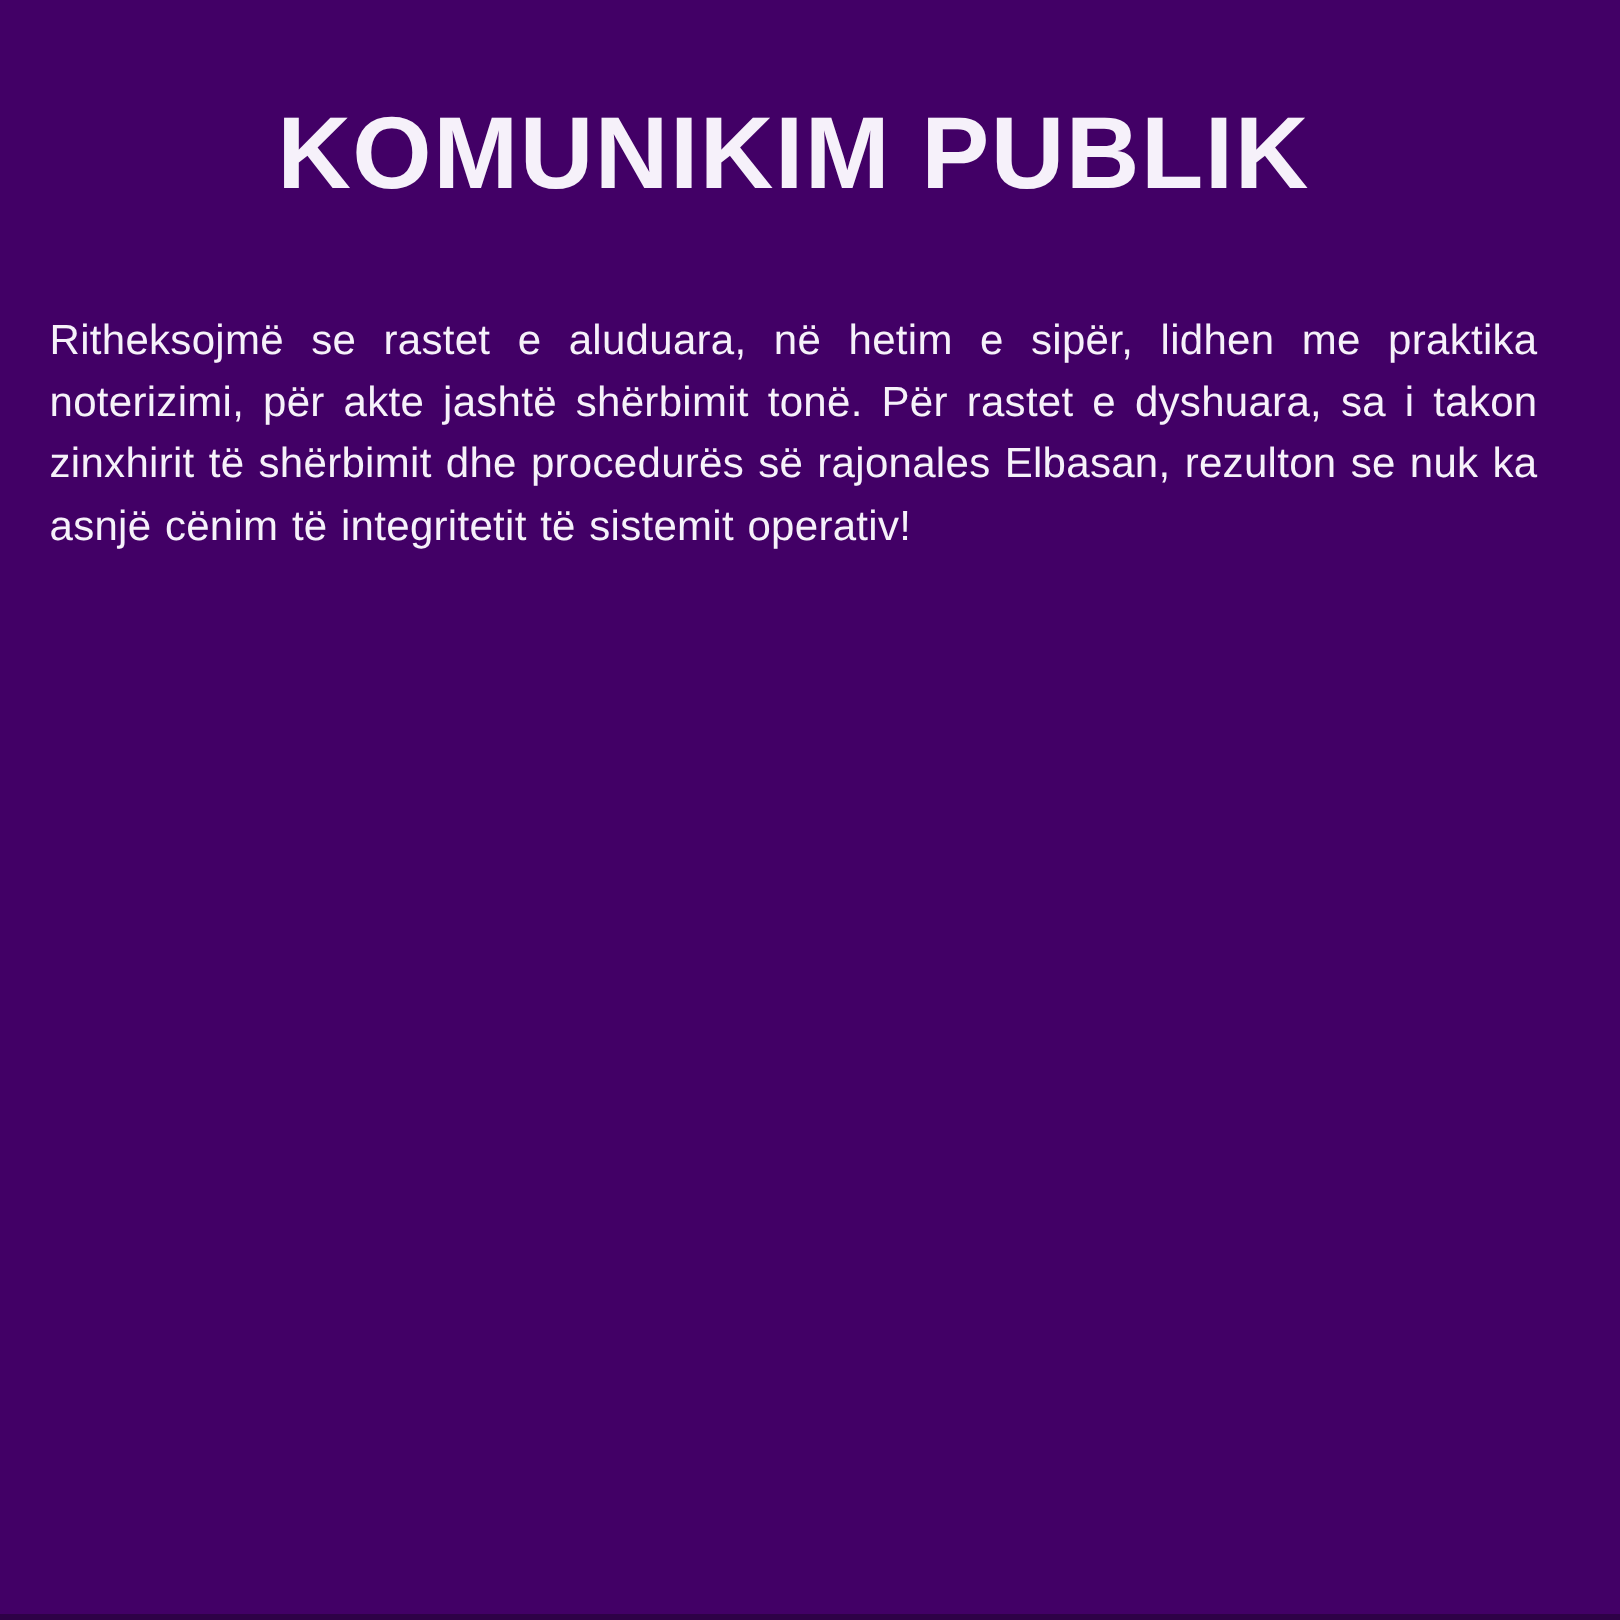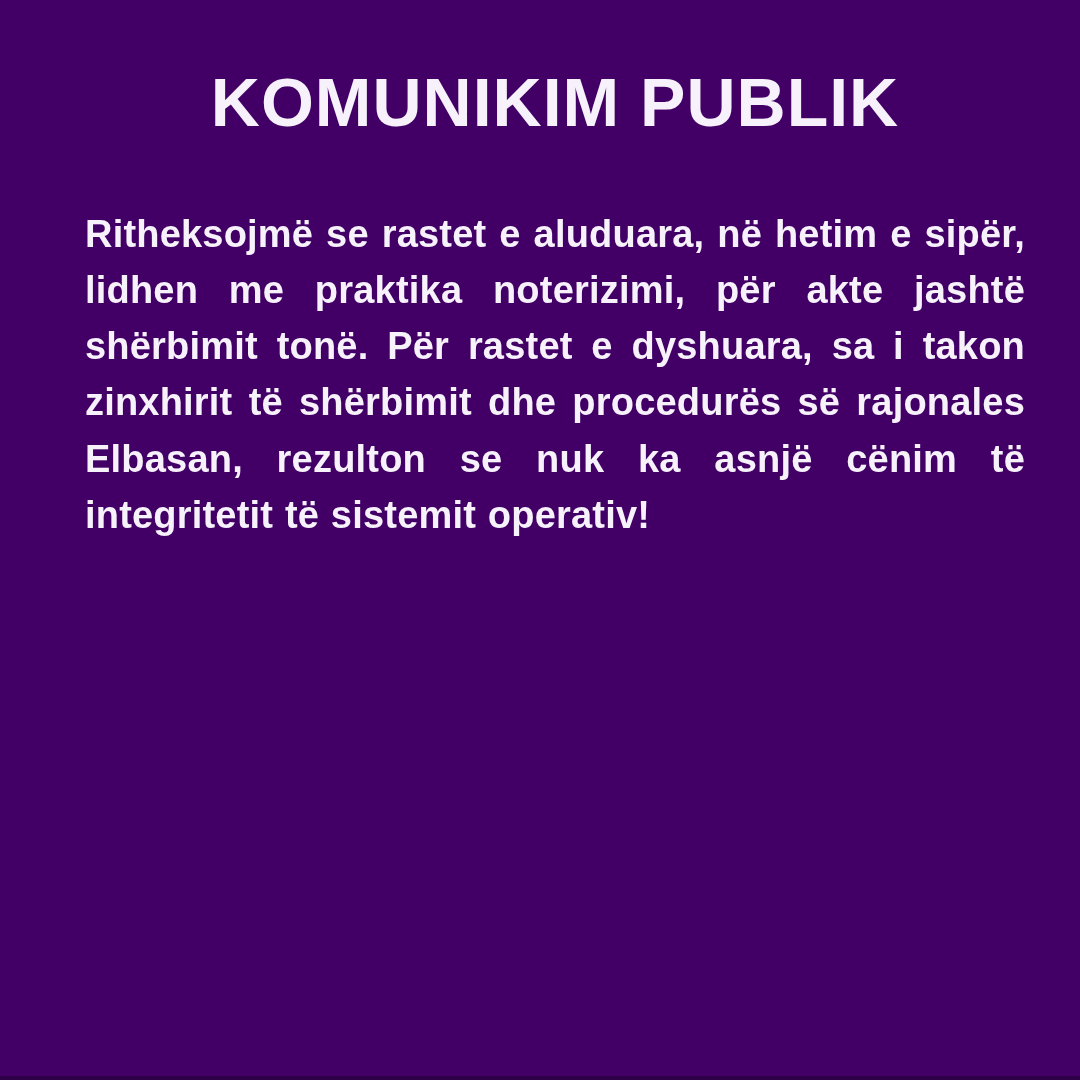--- a/index.html
+++ b/index.html
@@ -19,37 +19,37 @@
     width: 1080px;
     height: 1080px;
     margin: 0 auto;
     background: var(--background, #420066);
     overflow: hidden;
     font-family: "Liberation Sans", sans-serif;
   }
   .poster-inner {
     position: absolute;
     top: 0; left: 0; right: 0; bottom: 0;
-    padding: 62px 55px 0 85px;
+    padding: 62px 55px 0 33px;
   }
   .poster-title {
     margin: 0 0 62px 0;
     color: var(--text, #f6f1fa);
     font-size: 68px;
     font-weight: 800;
     letter-spacing: 1px;
     text-align: center;
     line-height: 1.2;
     font-family: "Liberation Sans", sans-serif;
   }
   .poster-paragraph {
     margin: 0 0 56px 0;
     color: var(--text, #f6f1fa);
-    font-size: 38px;
-    font-weight: 700;
+    font-size: 28px;
+    font-weight: 400;
     line-height: 1.48;
     text-align: justify;
     text-justify: inter-word;
     letter-spacing: 0.2px;
     word-spacing: 1px;
   }
   .bottom-edge {
     position: absolute;
     left: 0; right: 0; bottom: 0;
     height: 4px;

